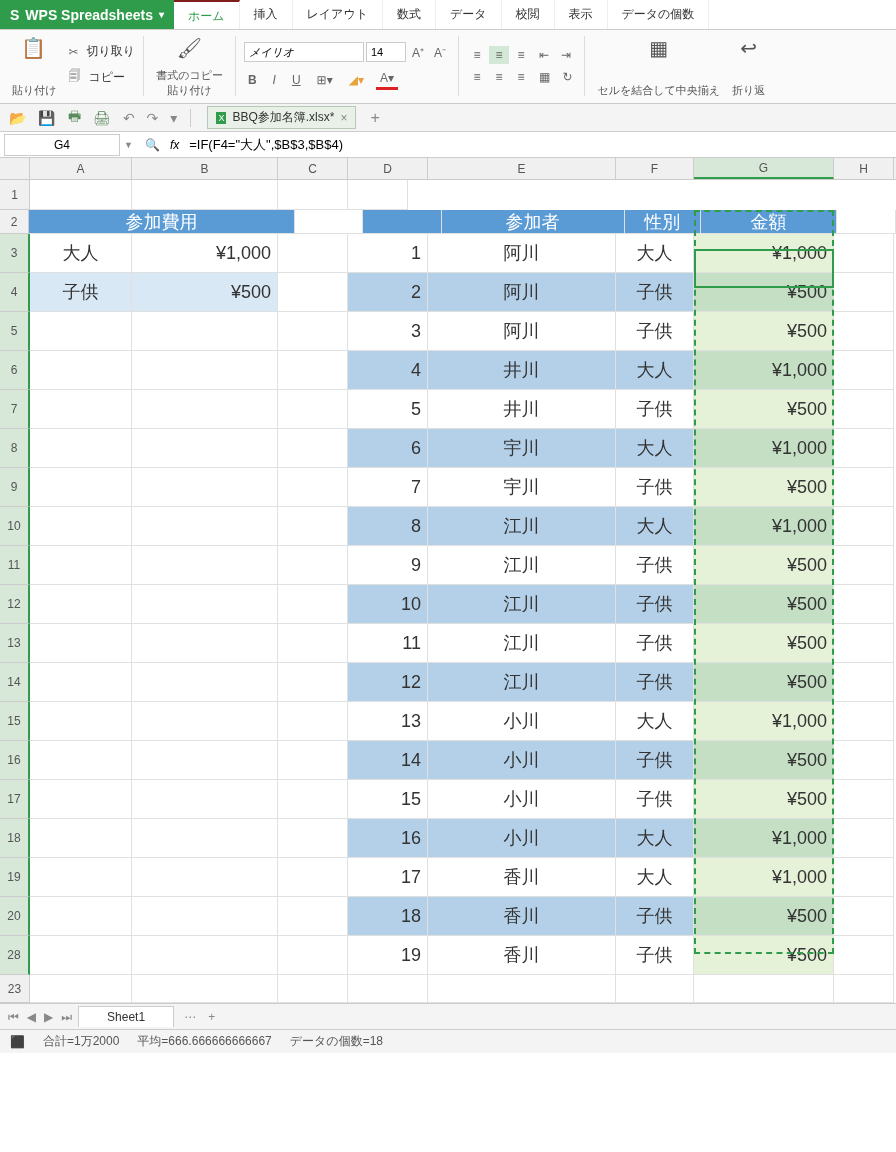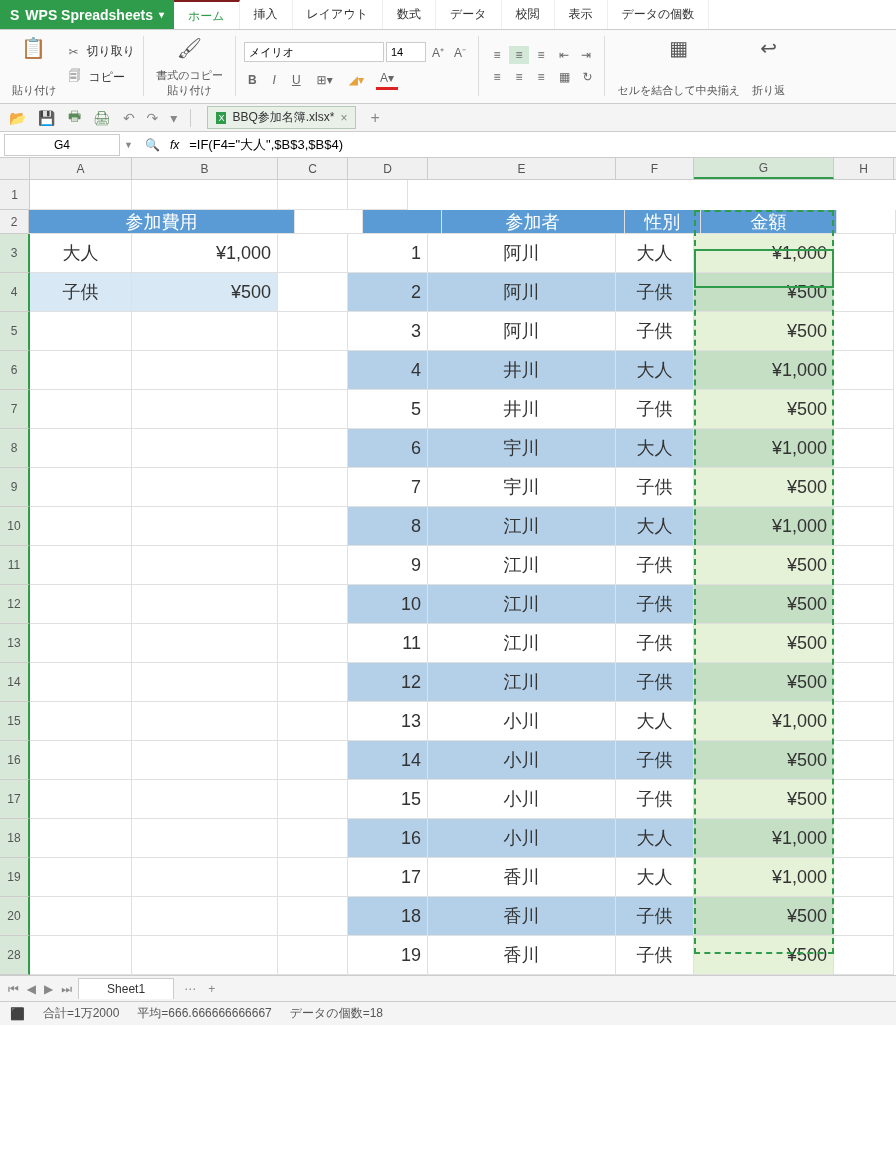--- a/index.html
+++ b/index.html
@@ -130,21 +130,21 @@
   </div>
   <div class="rsep"></div>
   <div class="rgroup">
     <span class="iconbig">🖌</span>
     <span style="white-space:pre; text-align:center">書式のコピー
 貼り付け</span>
   </div>
   <div class="rsep"></div>
   <div class="rstack" style="gap:6px">
     <div class="font-sel">
-      <input style="width: 140px;" value="メイリオ">
+      <input style="width: 120px; font-style: italic;" value="メイリオ">
       <input style="width: 40px;" value="14">
       <span class="rbtn">A⁺</span>
       <span class="rbtn">A⁻</span>
     </div>
     <div class="rrow" style="gap:8px">
       <span class="rbtn"><b>B</b></span>
       <span class="rbtn"><i>I</i></span>
       <span class="rbtn"><u>U</u></span>
       <span class="rbtn">⊞▾</span>
       <span class="rbtn" style="color:#e8a23a">◢▾</span>
@@ -444,20 +444,31 @@
         <div class="rh sel">28</div>
         <div class="cell cA  "></div>
         <div class="cell cB  "></div>
         <div class="cell cC  "></div>
         <div class="cell cD  right">19</div>
         <div class="cell cE  center">香川</div>
         <div class="cell cF  center">子供</div>
         <div class="cell cG lightgreen right">¥500</div>
         <div class="cell cH  "></div>
       </div>
+      <div class="row hlast">
+        <div class="rh ">23</div>
+        <div class="cell cA  "></div>
+        <div class="cell cB  "></div>
+        <div class="cell cC  "></div>
+        <div class="cell cD  "></div>
+        <div class="cell cE  "></div>
+        <div class="cell cF  "></div>
+        <div class="cell cG  "></div>
+        <div class="cell cH  "></div>
+      </div>
     </div>
 
   <div class="sel-border" style="left:694px; top:52px; width:140px; height:744px;"></div>
   <div class="active-cell" style="left:694px; top:91px; width:140px; height:39px; border-style:solid;"></div>
 </div>
 
 <div class="sheetbar">
   <span class="nav">⏮</span>
   <span class="nav">◀</span>
   <span class="nav">▶</span>

